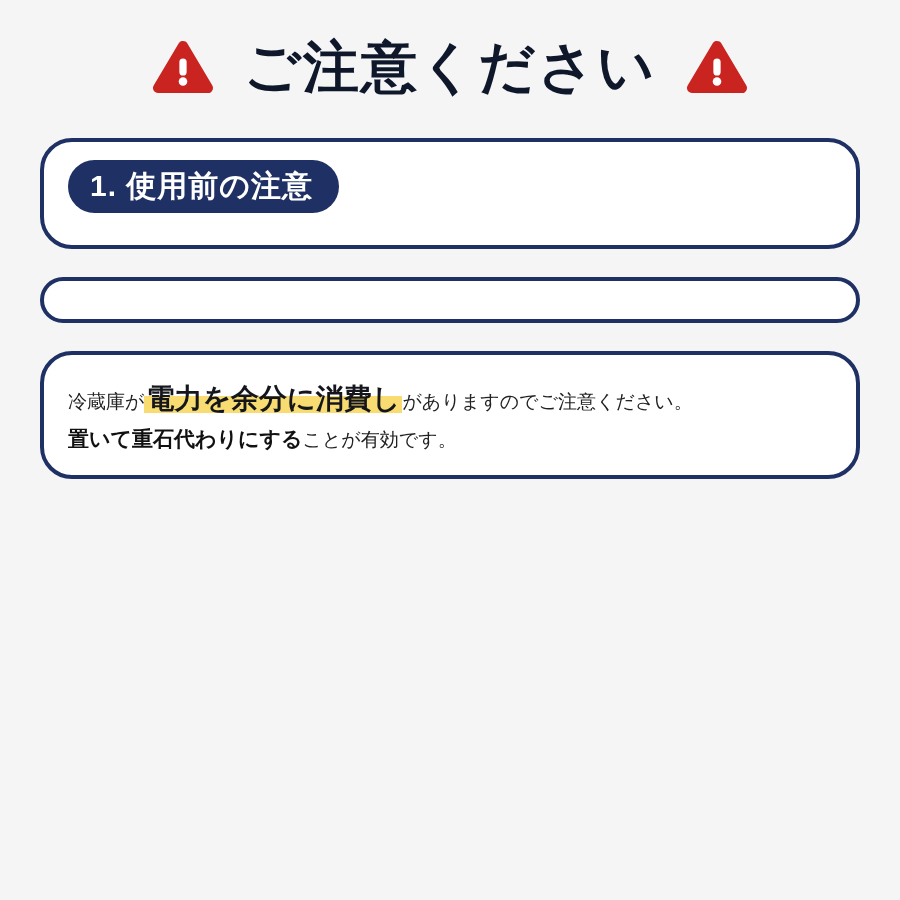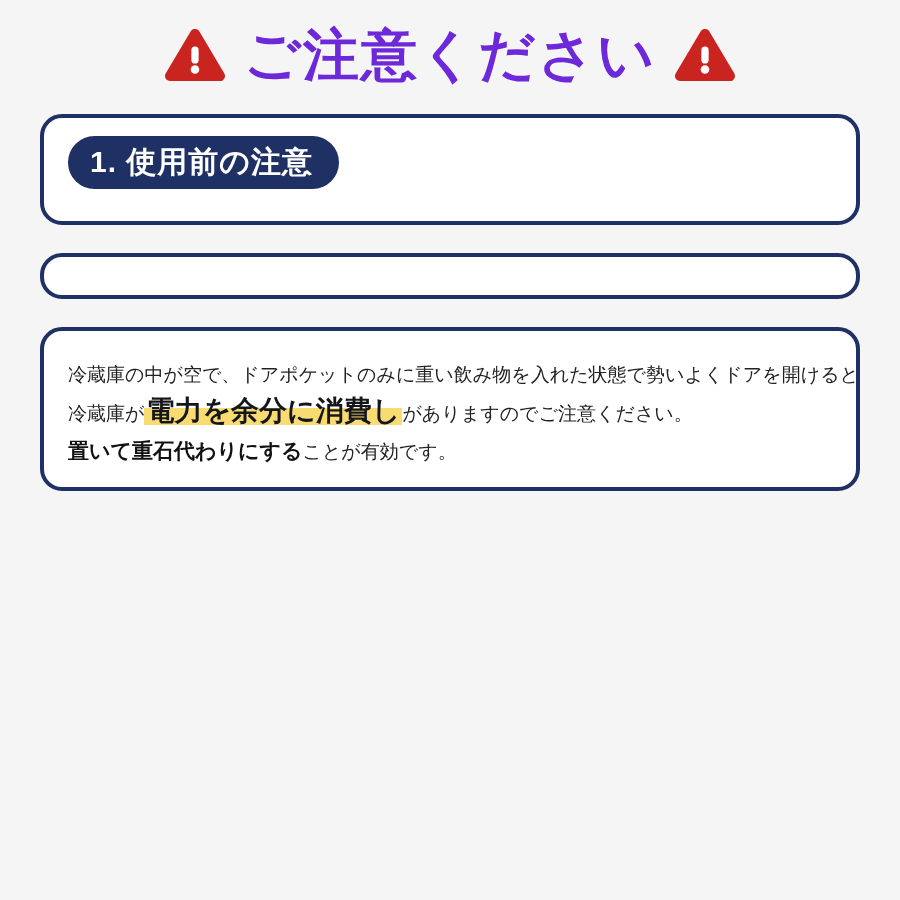--- a/index.html
+++ b/index.html
@@ -8,33 +8,33 @@
     background:#f5f5f6;
     font-family:"Liberation Sans","DejaVu Sans",sans-serif;
     color:#222;
     overflow:hidden;
   }
   .title-row{
     display:flex;align-items:center;justify-content:center;
     gap:16px;padding-top:24px;
   }
   .title-text{
-    margin:0;
+    margin:12px;
     font-size:56px;
     font-weight:800;
     letter-spacing:2px;
-    color:#6d28d9;
+    color:#0f172a;
     line-height:1.1;
   }
   .warn-svg{width:66px;height:62px;display:block;}
   .card{
     margin:28px 40px 0 40px;
     background:#ffffff;
     border:4.5px solid #1e3064;
-    border-radius:22px;
+    border-radius:32px;
     padding:18px 24px 20px 24px;
     box-sizing:border-box;
   }
   .pill{
     display:inline-block;
     background:#1e3064;
     color:#ffffff;
     font-size:30px;
     font-weight:800;
     letter-spacing:1px;
@@ -85,22 +85,19 @@
   <div class="body">
   </div>
 </section>
 
 <section class="card">
 </section>
 
 <section class="card">
   <div class="body">
     <p class="line">
-      <span class="seg">冷蔵庫の中が空で、ドアポケットのみに重い飲み物を入れた状態で勢いよくドアを開けると</span>
-    </p>
-    <p class="line">
       <span class="seg">冷蔵庫が</span><span class="seg-em">電力を余分に消費し</span><span class="seg">がありますのでご注意ください。</span>
     </p>
     <p class="line">
       <span class="seg-b">置いて重石代わりにする</span><span class="seg">ことが有効です。</span>
     </p>
   </div>
 </section>
 
 </body></html>

